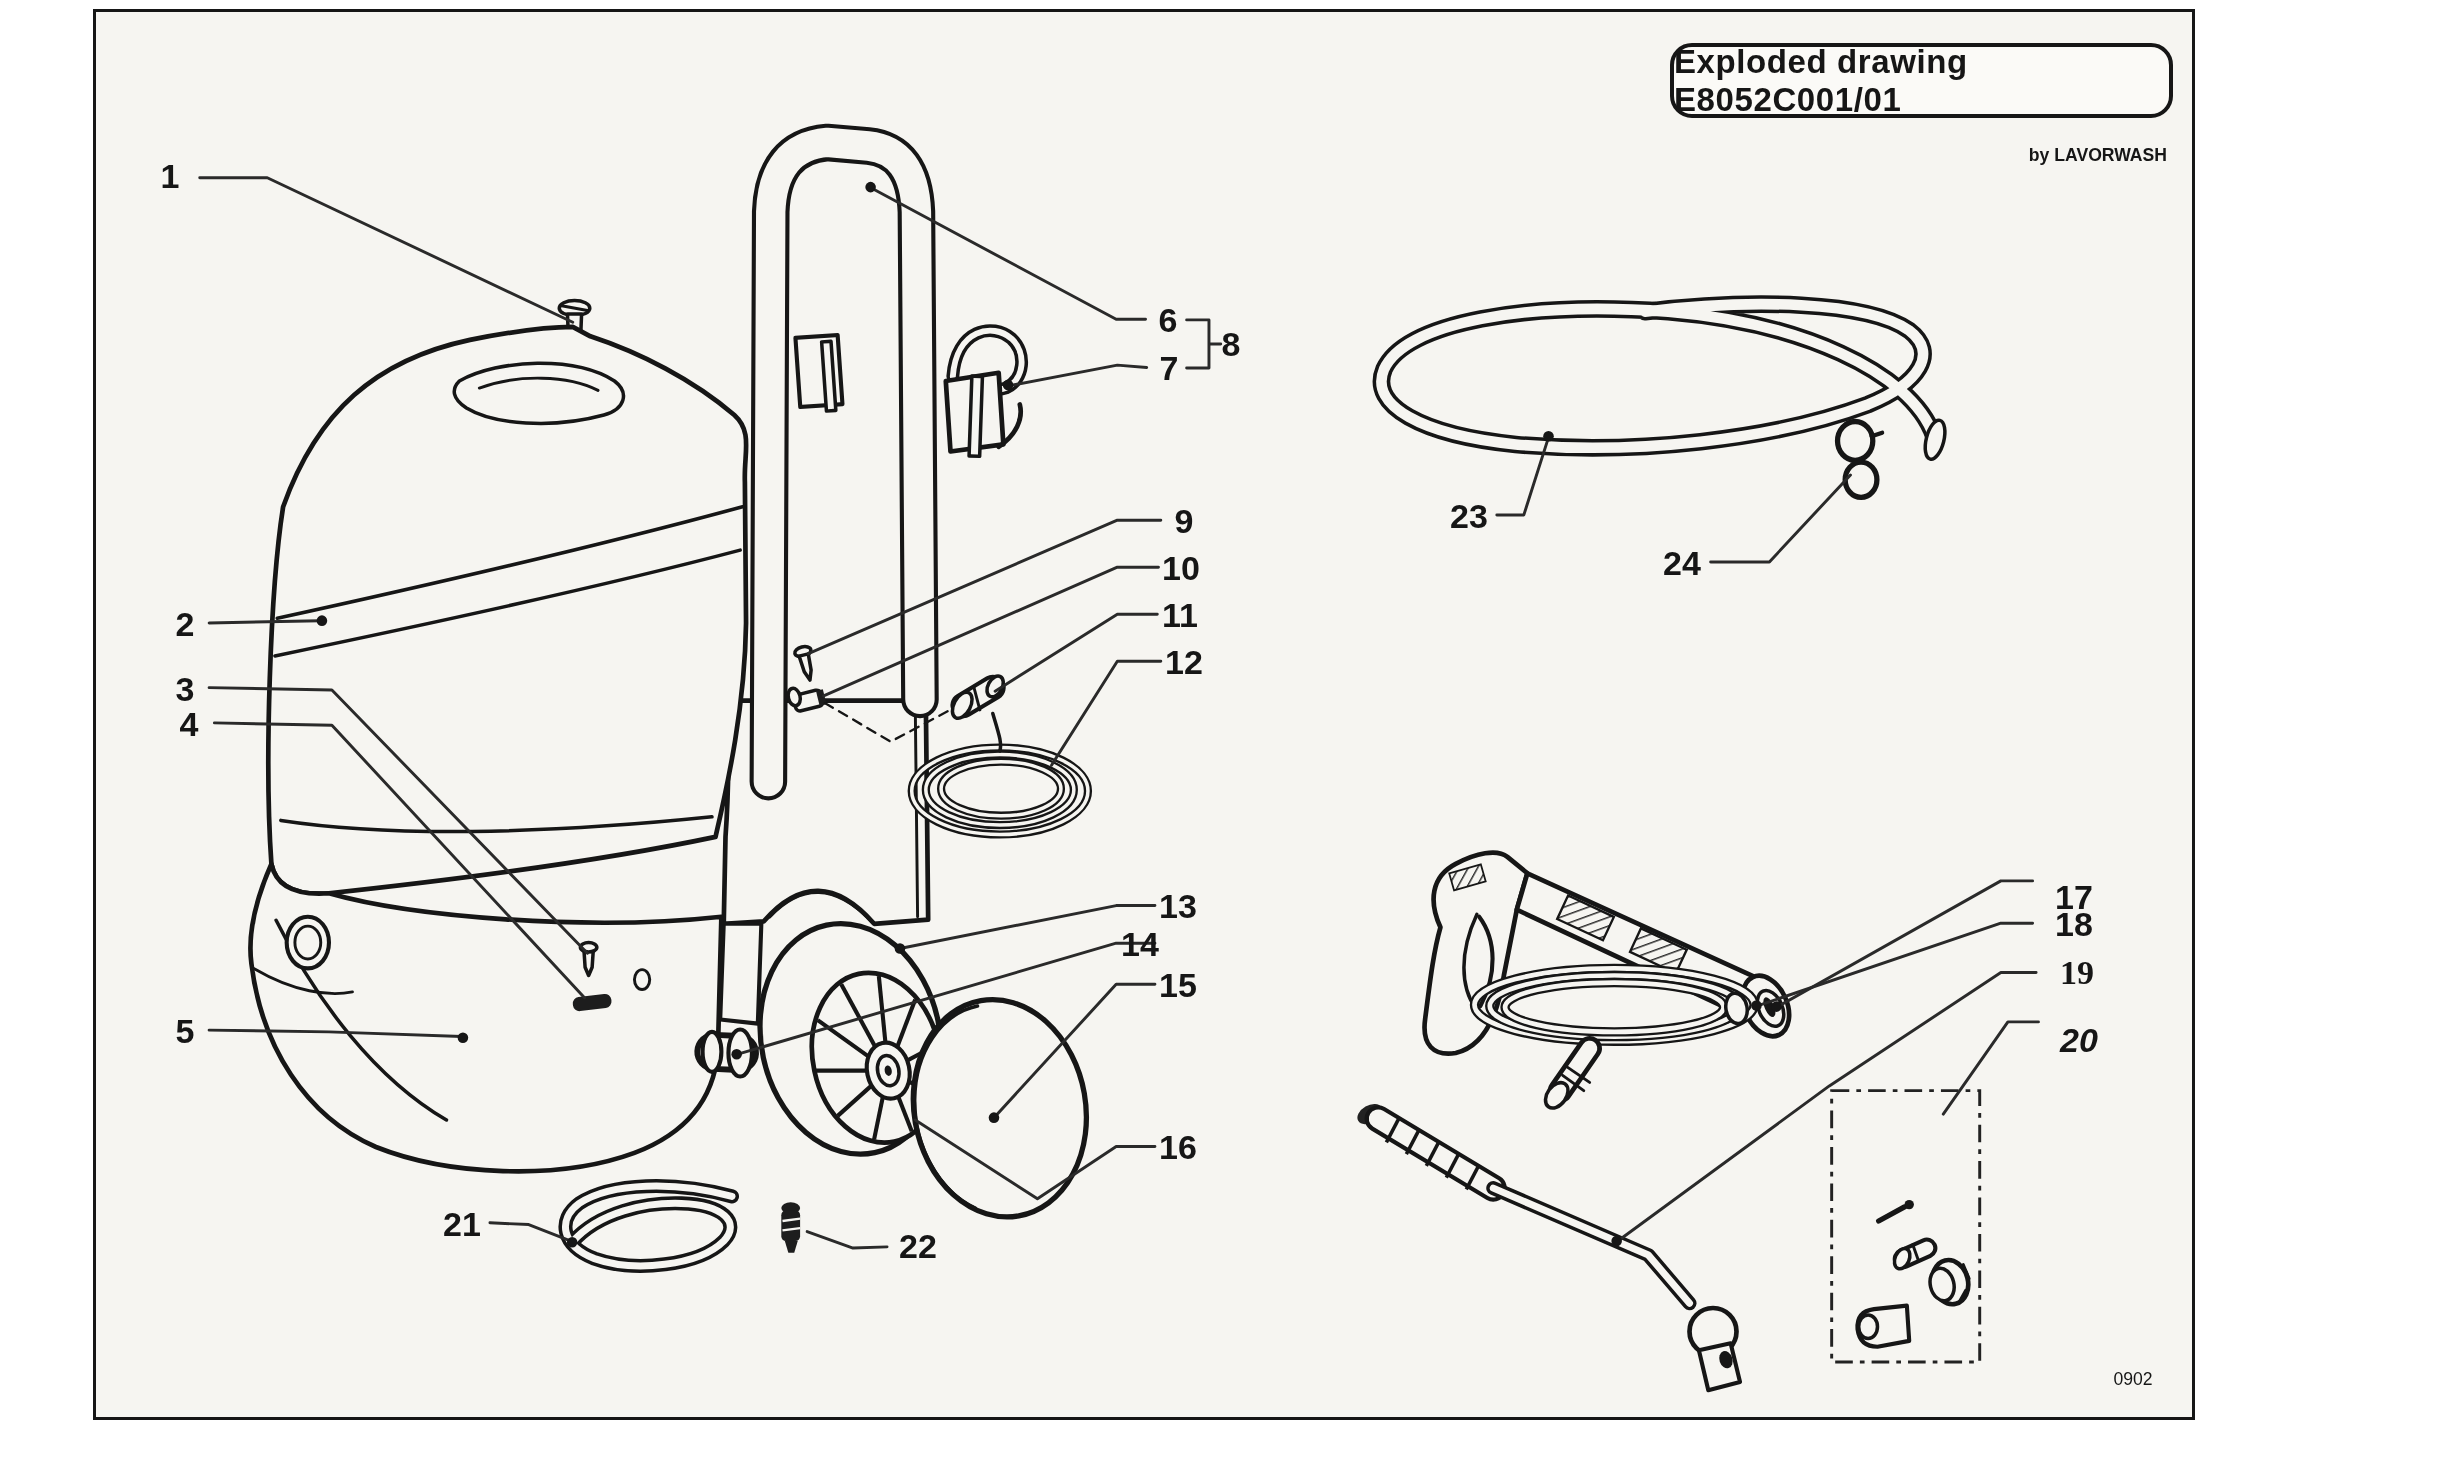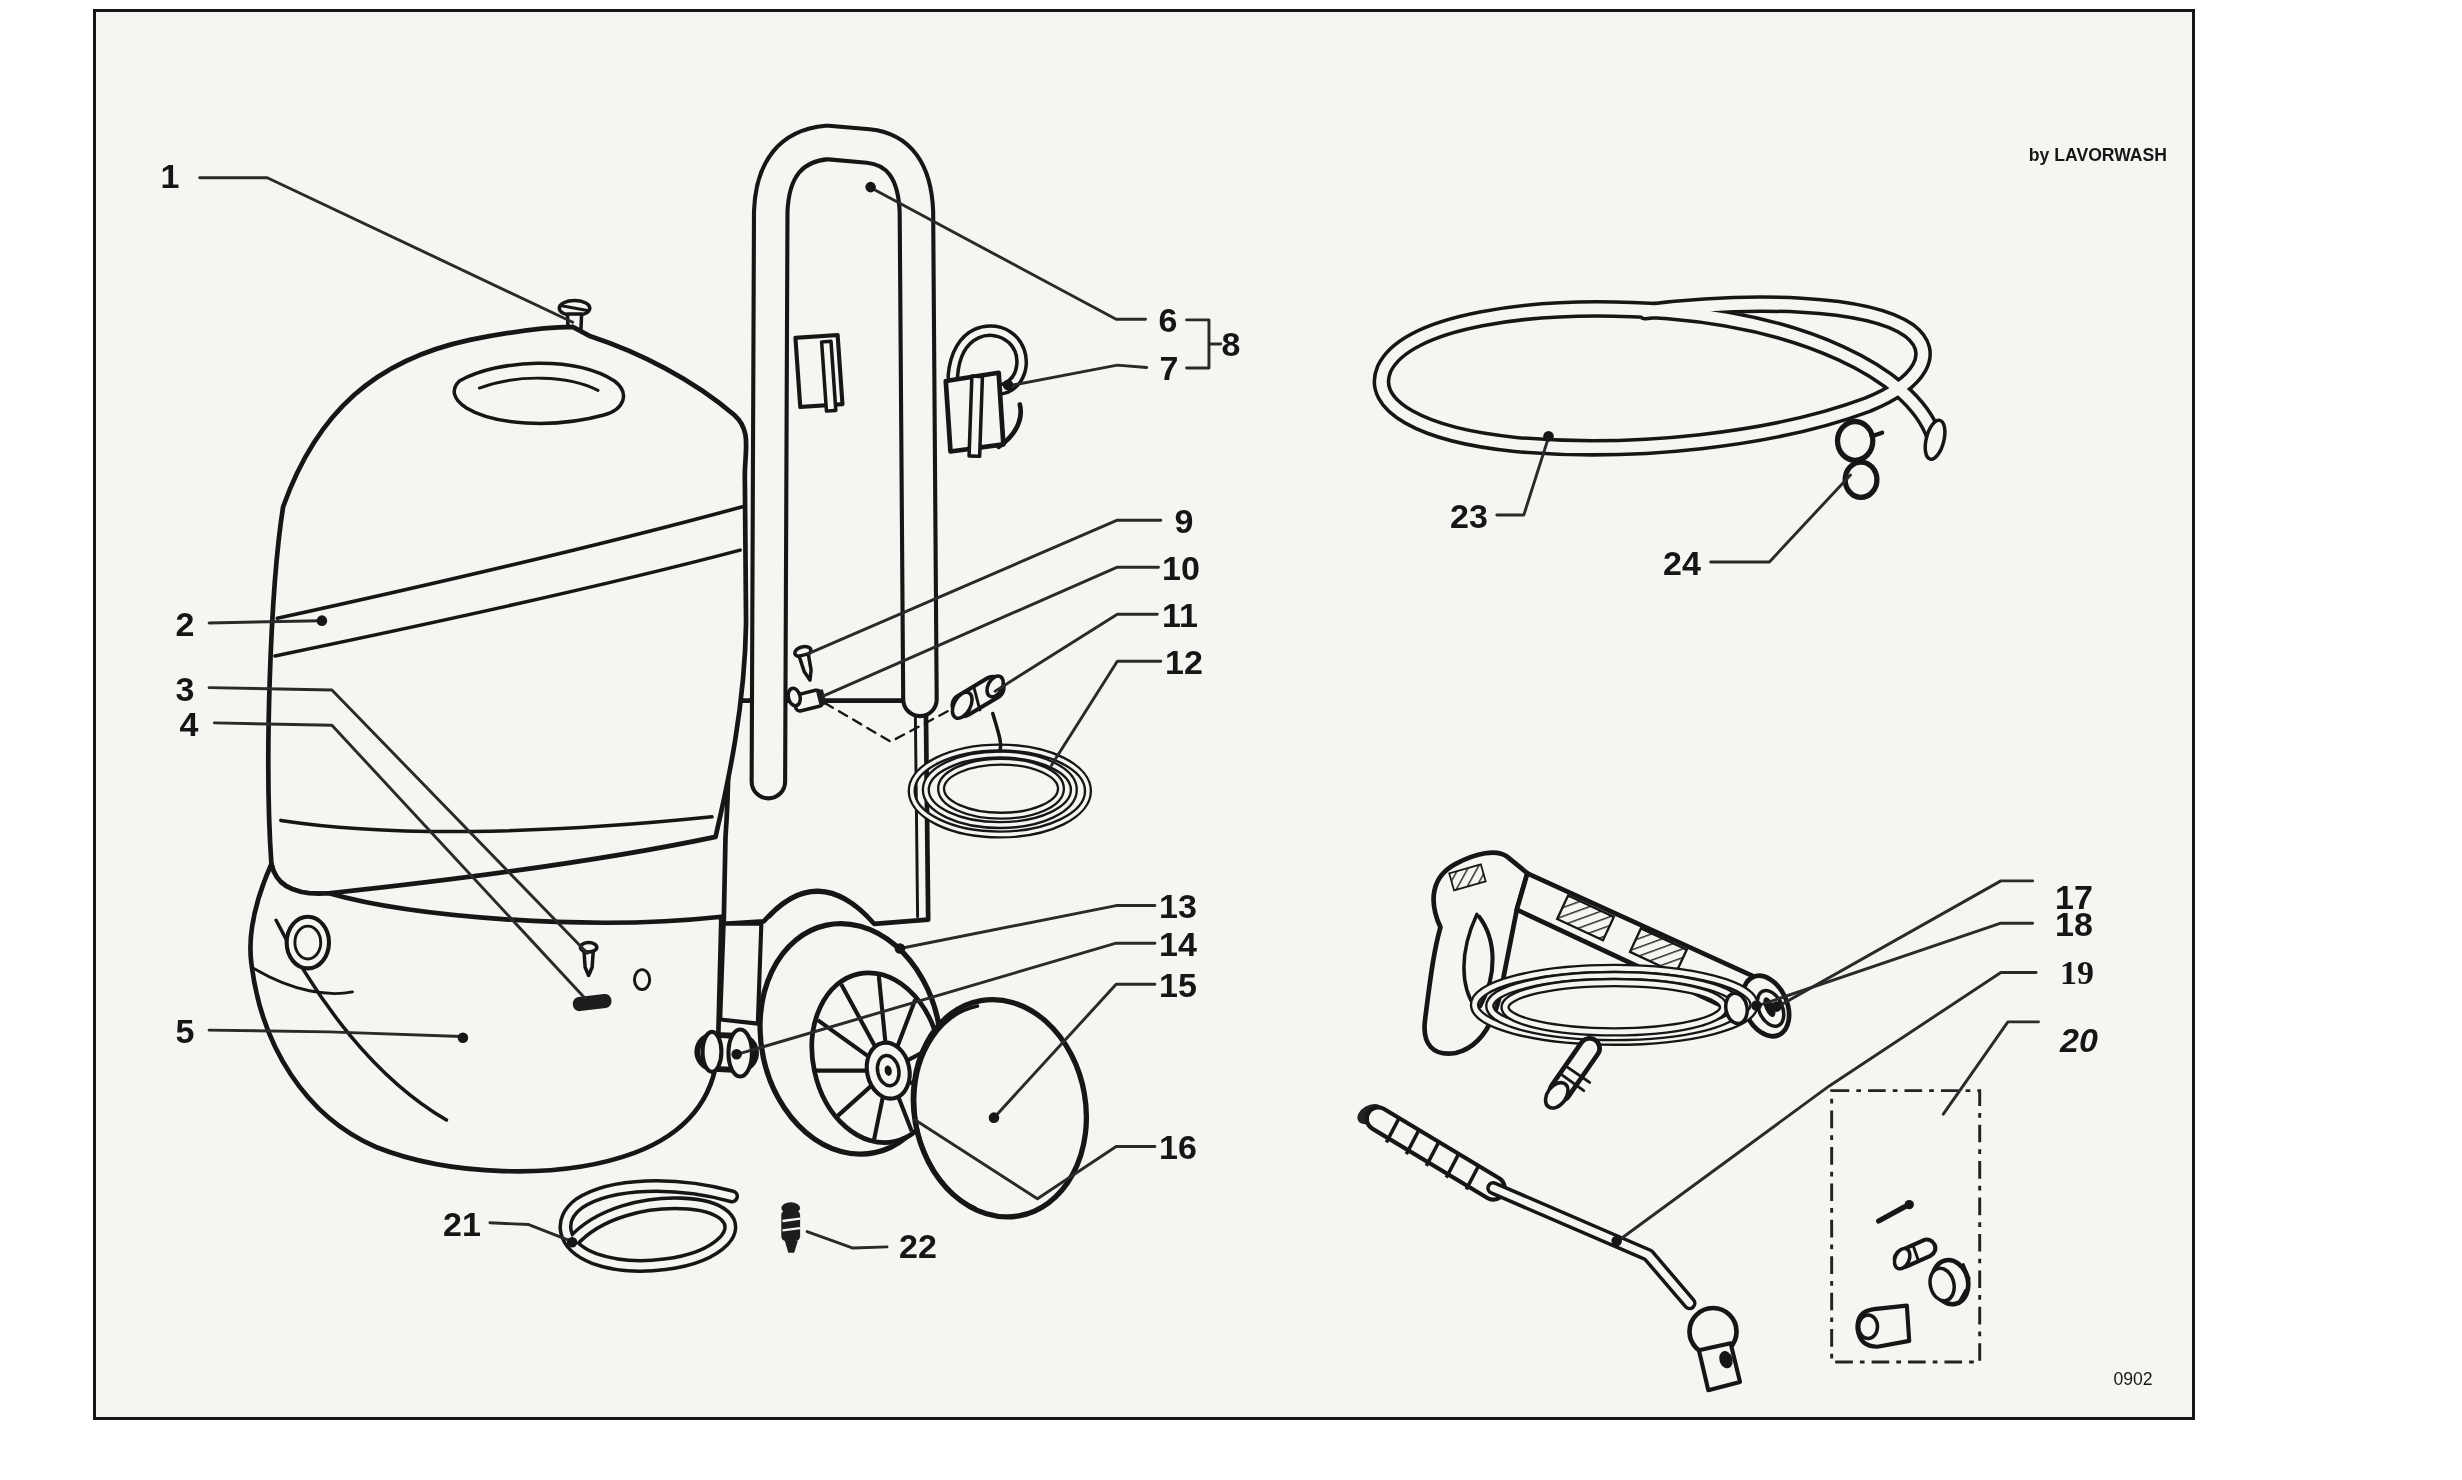--- a/index.html
+++ b/index.html
@@ -311,38 +311,41 @@
         <circle cx="3024" cy="1713" r="9"></circle>
         <circle cx="2990" cy="1711" r="9"></circle>
         <circle cx="2752" cy="2112" r="9"></circle>
         <circle cx="974" cy="2114" r="9"></circle>
         <circle cx="2636" cy="742" r="9"></circle>
         <circle cx="788" cy="1766" r="9"></circle>
       </g>
     </g>
   </svg>
 
+  <div class="title-box">
+    <span>Exploded drawing E8052C001/01</span>
+  </div>
   <div class="byline">by LAVORWASH</div>
   <div class="doc-code">0902</div>
 
   <div class="callout-layer">
       <div class="callout" style="left: 170px; top: 176px;">1</div>
       <div class="callout" style="left: 185px; top: 624px;">2</div>
       <div class="callout" style="left: 185px; top: 689px;">3</div>
       <div class="callout" style="left: 189px; top: 724px;">4</div>
       <div class="callout" style="left: 185px; top: 1031px;">5</div>
       <div class="callout" style="left: 1168px; top: 320px;">6</div>
       <div class="callout" style="left: 1169px; top: 368px;">7</div>
       <div class="callout" style="left: 1231px; top: 344px;">8</div>
       <div class="callout" style="left: 1184px; top: 521px;">9</div>
       <div class="callout" style="left: 1181px; top: 568px;">10</div>
       <div class="callout" style="left: 1180px; top: 615px;">11</div>
       <div class="callout" style="left: 1184px; top: 662px;">12</div>
       <div class="callout" style="left: 1178px; top: 906px;">13</div>
-      <div class="callout" style="left: 1178px; top: 944px; text-align: right;">14</div>
+      <div class="callout" style="left: 1140px; top: 944px; text-align: right;">14</div>
       <div class="callout" style="left: 1178px; top: 985px;">15</div>
       <div class="callout" style="left: 1178px; top: 1147px;">16</div>
       <div class="callout" style="left: 2074px; top: 897px;">17</div>
       <div class="callout" style="left: 2074px; top: 924px;">18</div>
       <div class="callout" style="left: 2077px; top: 973px; font-family: Liberation Serif, serif;">19</div>
       <div class="callout" style="left: 2079px; top: 1040px; font-style: italic;">20</div>
       <div class="callout" style="left: 462px; top: 1224px;">21</div>
       <div class="callout" style="left: 918px; top: 1246px;">22</div>
       <div class="callout" style="left: 1469px; top: 516px;">23</div>
       <div class="callout" style="left: 1682px; top: 563px;">24</div>

